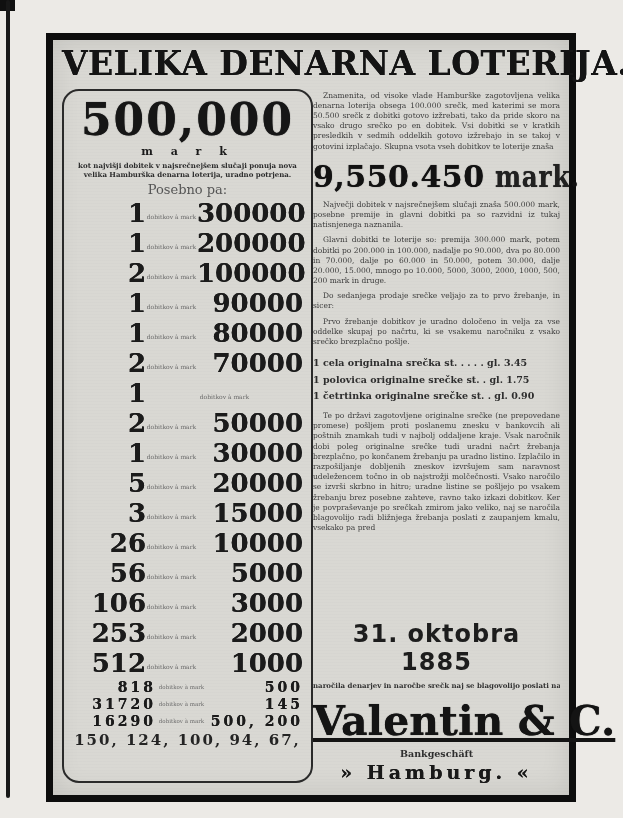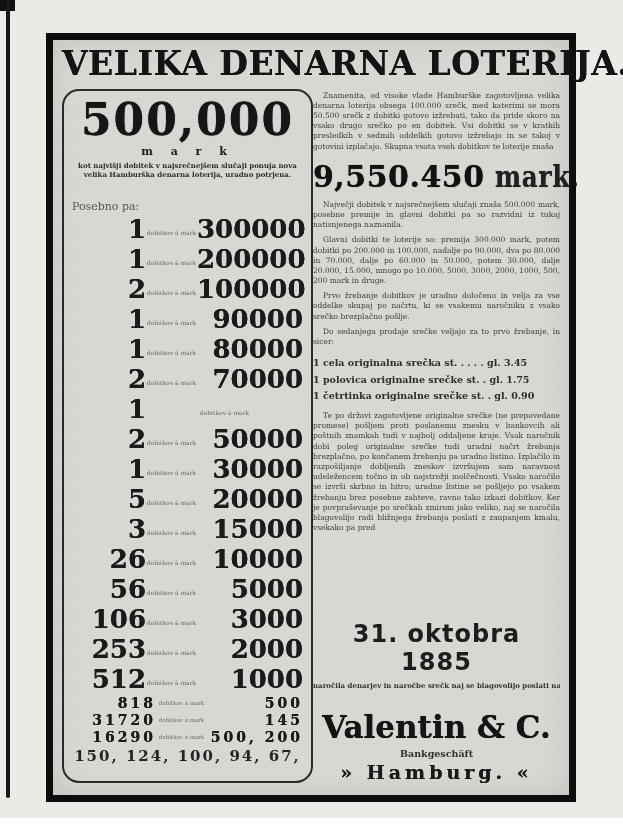--- a/index.html
+++ b/index.html
@@ -50,22 +50,22 @@
   }
   .jackpot-unit{
     text-align:center;font-weight:bold;font-size:11px;letter-spacing:7px;
     margin-top:3px;filter:blur(0.4px);
   }
   .jackpot-sub{
     font-size:7px;font-weight:bold;text-align:center;line-height:1.35;
     filter:blur(0.55px);color:#2e2e2e;margin-top:3px;
   }
   .special-label{
-    font-size:11px;filter:blur(0.6px);color:#555;
-    margin-top:20px;
+    font-size:13px;text-align:center;filter:blur(0.6px);color:#555;
+    margin-top:2px;
   }
   .prize-table{margin-top:3px;}
   .prow{display:flex;align-items:baseline;height:30px;}
   .pcount{
     width:74px;text-align:right;font-weight:bold;font-size:26px;line-height:1;
     text-shadow:0 0 0.6px #161616;
   }
   .pmid{
     flex:1;font-size:6px;color:#6a6a6a;text-align:center;
     filter:blur(0.6px);transform:translateY(-3px);white-space:nowrap;overflow:hidden;
@@ -105,22 +105,22 @@
   .bottom-block{margin-top:auto;padding-bottom:4px;}
   .date-big{
     font-family:"DejaVu Sans",sans-serif;font-weight:bold;font-size:24px;
     text-align:center;letter-spacing:1px;color:#1d1d1d;
   }
   .date-note{
     font-size:7px;font-weight:bold;text-align:center;filter:blur(0.6px);
     margin-top:5px;color:#333;white-space:nowrap;overflow:hidden;
   }
   .company-name{
-    font-weight:bold;font-size:31px;text-align:center;margin-top:19px;
-    white-space:nowrap;color:#141414;text-shadow:0 0 0.7px #141414;
+    font-weight:bold;font-size:41px;text-align:center;margin-top:7px;
+    white-space:nowrap;color:#141414;text-shadow:0 0 0.7px #141414;text-decoration:underline;
   }
   .company-type{
     text-align:center;font-size:9.5px;font-weight:bold;filter:blur(0.5px);
     margin-top:3px;color:#2f2f2f;
   }
   .city-name{
     text-align:center;font-weight:bold;font-size:19px;letter-spacing:4px;
     margin-top:2px;color:#191919;text-shadow:0 0 0.6px #191919;
   }
 </style>
@@ -248,22 +248,22 @@
           <div class="p first">Znamenita, od visoke vlade Hamburške zagotovljena velika denarna loterija obsega 100.000 srečk, med katerimi se mora 50.500 srečk z dobitki gotovo izžrebati, tako da pride skoro na vsako drugo srečko po en dobitek. Vsi dobitki se v kratkih presledkih v sedmih oddelkih gotovo izžrebajo in se takoj v gotovini izplačajo. Skupna vsota vseh dobitkov te loterije znaša</div>
 
           <div class="total-line">
             <span>9,550.450</span>
             <span class="total-unit">mark.</span>
           </div>
 
           <div id="body-paras">
               <div class="p">Največji dobitek v najsrečnejšem slučaji znaša 500.000 mark, posebne premije in glavni dobitki pa so razvidni iz tukaj natisnjenega naznanila.</div>
               <div class="p">Glavni dobitki te loterije so: premija 300.000 mark, potem dobitki po 200.000 in 100.000, nadalje po 90.000, dva po 80.000 in 70.000, dalje po 60.000 in 50.000, potem 30.000, dalje 20.000, 15.000, mnogo po 10.000, 5000, 3000, 2000, 1000, 500, 200 mark in druge.</div>
+              <div class="p">Do sedanjega prodaje srečke veljajo za to prvo žrebanje, in sicer:</div>
               <div class="p">Prvo žrebanje dobitkov je uradno določeno in velja za vse oddelke skupaj po načrtu, ki se vsakemu naročniku z vsako srečko brezplačno pošlje.</div>
-              <div class="p">Do sedanjega prodaje srečke veljajo za to prvo žrebanje, in sicer:</div>
             </div>
 
           <div class="price-lines" id="price-lines">
               <div class="price-line">1 cela originalna srečka st. . . . . gl. 3.45</div>
               <div class="price-line">1 polovica originalne srečke st. . gl. 1.75</div>
               <div class="price-line">1 četrtinka originalne srečke st. . gl. 0.90</div>
             </div>
 
           <div class="p">Te po državi zagotovljene originalne srečke (ne prepovedane promese) pošljem proti poslanemu znesku v bankovcih ali poštnih znamkah tudi v najbolj oddaljene kraje. Vsak naročnik dobi poleg originalne srečke tudi uradni načrt žrebanja brezplačno, po končanem žrebanju pa uradno listino. Izplačilo in razpošiljanje dobljenih zneskov izvršujem sam naravnost udeležencem točno in ob najstrožji molčečnosti. Vsako naročilo se izvrši skrbno in hitro; uradne listine se pošljejo po vsakem žrebanju brez posebne zahteve, ravno tako izkazi dobitkov. Ker je povpraševanje po srečkah zmirom jako veliko, naj se naročila blagovolijo radi bližnjega žrebanja poslati z zaupanjem kmalu, vsekako pa pred</div>
 

